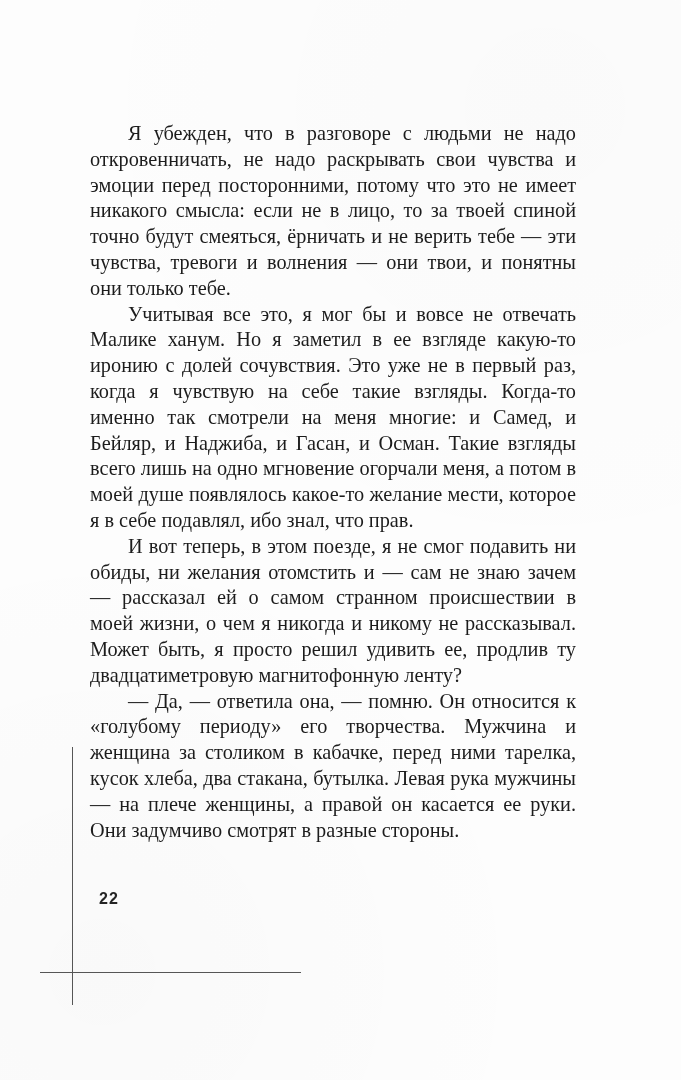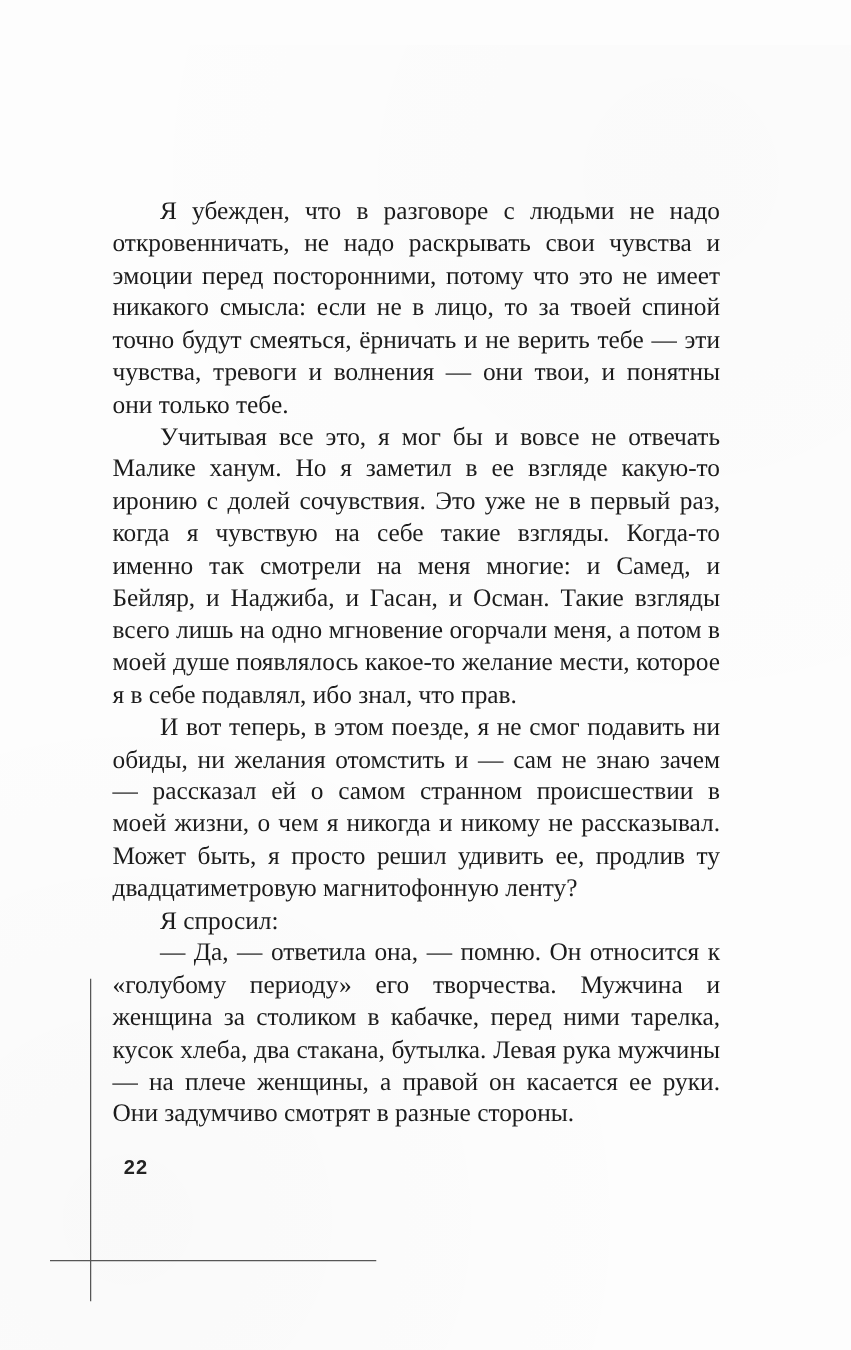--- a/index.html
+++ b/index.html
@@ -14,21 +14,20 @@
     overflow: hidden;
     font-family: "Liberation Serif", serif;
   }
   .scan-page {
     position: absolute;
     inset: 0;
     background:
       radial-gradient(circle at 15% 90%, rgba(0,0,0,0.015), transparent 40%),
       radial-gradient(circle at 80% 10%, rgba(0,0,0,0.012), transparent 45%),
       #fdfdfd;
-    margin-top: 36px;
   }
   .text-block {
     position: absolute;
     left: 90px;
     top: 121px;
     width: 486px;
     color: #1c1c1c;
     font-size: 20.3px;
     line-height: 25.8px;
     text-align: justify;
@@ -66,19 +65,18 @@
   }
 </style>
 </head>
 <body>
 
 <div class="scan-page">
   <div class="text-block" id="text-block">
       <p>Я убежден, что в разговоре с людьми не надо откровенничать, не надо раскрывать свои чувства и эмоции перед посторонними, потому что это не имеет никакого смысла: если не в лицо, то за твоей спиной точно будут смеяться, ёрничать и не верить тебе — эти чувства, тревоги и волнения — они твои, и понятны они только тебе.</p>
       <p>Учитывая все это, я мог бы и вовсе не отвечать Малике ханум. Но я заметил в ее взгляде какую-то иронию с долей сочувствия. Это уже не в первый раз, когда я чувствую на себе такие взгляды. Когда-то именно так смотрели на меня многие: и Самед, и Бейляр, и Наджиба, и Гасан, и Осман. Такие взгляды всего лишь на одно мгновение огорчали меня, а потом в моей душе появлялось какое-то желание мести, которое я в себе подавлял, ибо знал, что прав.</p>
       <p>И вот теперь, в этом поезде, я не смог подавить ни обиды, ни желания отомстить и — сам не знаю зачем — рассказал ей о самом странном происшествии в моей жизни, о чем я никогда и никому не рассказывал. Может быть, я просто решил удивить ее, продлив ту двадцатиметровую магнитофонную ленту?</p>
-      <p>Я спросил:</p>
       <p>— Да, — ответила она, — помню. Он относится к «голубому периоду» его творчества. Мужчина и женщина за столиком в кабачке, перед ними тарелка, кусок хлеба, два стакана, бутылка. Левая рука мужчины — на плече женщины, а правой он касается ее руки. Они задумчиво смотрят в разные стороны.</p>
     </div>
   <div class="page-number">22</div>
   <div class="crop-vline"></div>
   <div class="crop-hline"></div>
 </div>
 
 </body></html>

